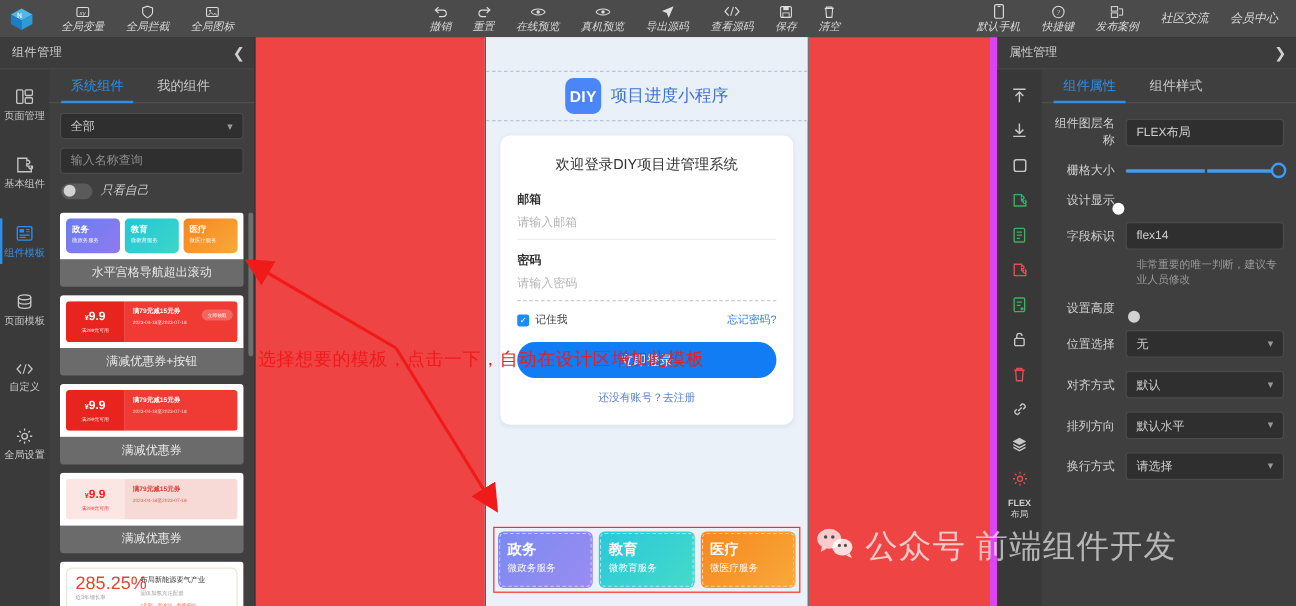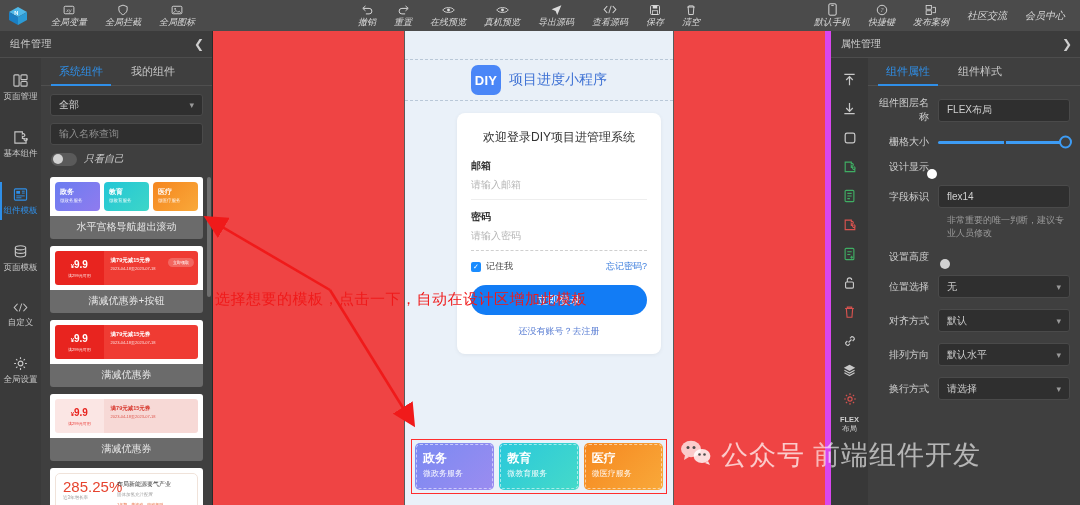--- a/index.html
+++ b/index.html
@@ -155,21 +155,21 @@
   .ph-header {
     height: 42px; background: #e9f0f8; border-top: 1px dashed #b9c8d8; border-bottom: 1px dashed #b9c8d8;
     display: flex; align-items: center; justify-content: center; gap: 8px;
   }
   .diy-badge {
     width: 30px; height: 30px; border-radius: 7px; background: #4a86f7; color: #fff;
     display: flex; align-items: center; justify-content: center;
     font-size: 13px; font-weight: bold; letter-spacing: .3px;
   }
   .ph-title { font-size: 14px; color: #3f72d4; }
-  .ph-body { padding: 12px 12px 12px; margin-left: 40px; }
+  .ph-body { padding: 12px 12px 12px; }
   .login-card {
     background: #fff; border-radius: 8px; padding: 16px 14px 16px;
     box-shadow: 0 1px 4px rgba(0,0,0,.06);
   }
   .lc-title { font-size: 12px; color: #333; text-align: center; margin-bottom: 13px; }
   .fld-label { font-size: 10px; color: #333; font-weight: bold; margin-bottom: 5px; }
   .fld-input { font-size: 10px; color: #b6b6b6; padding-bottom: 7px; border-bottom: 1px solid #eee; margin-bottom: 10px; }
   .fld-input.last { border-bottom: 1px dashed #cfcfcf; margin-bottom: 9px; }
   .lc-row { display: flex; align-items: center; justify-content: space-between; margin-bottom: 12px; }
   .remember { display: flex; align-items: center; gap: 5px; font-size: 9px; color: #444; }

